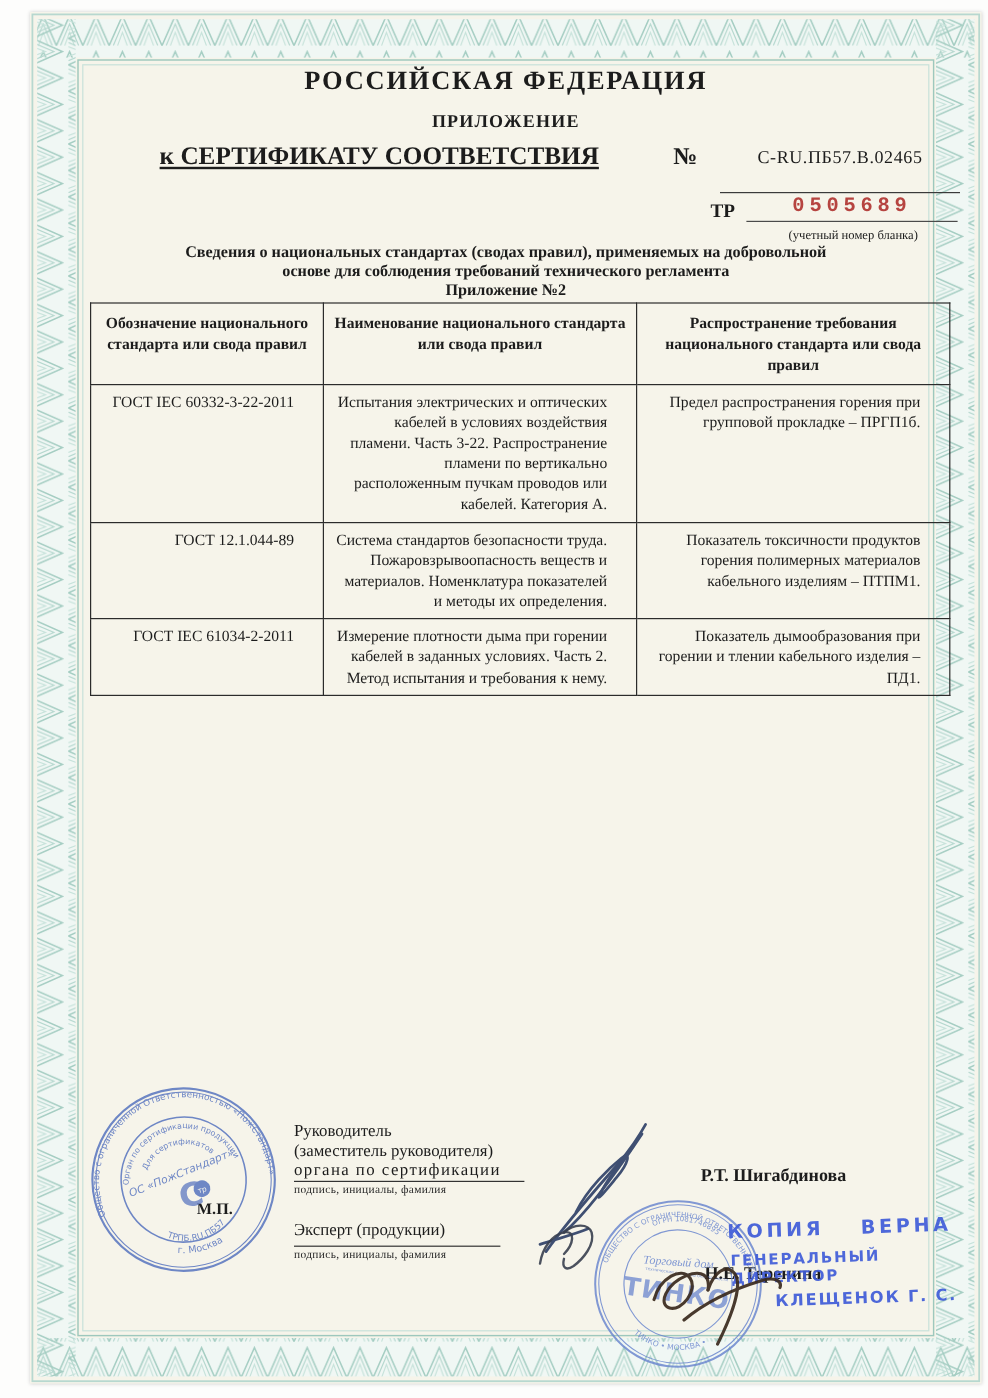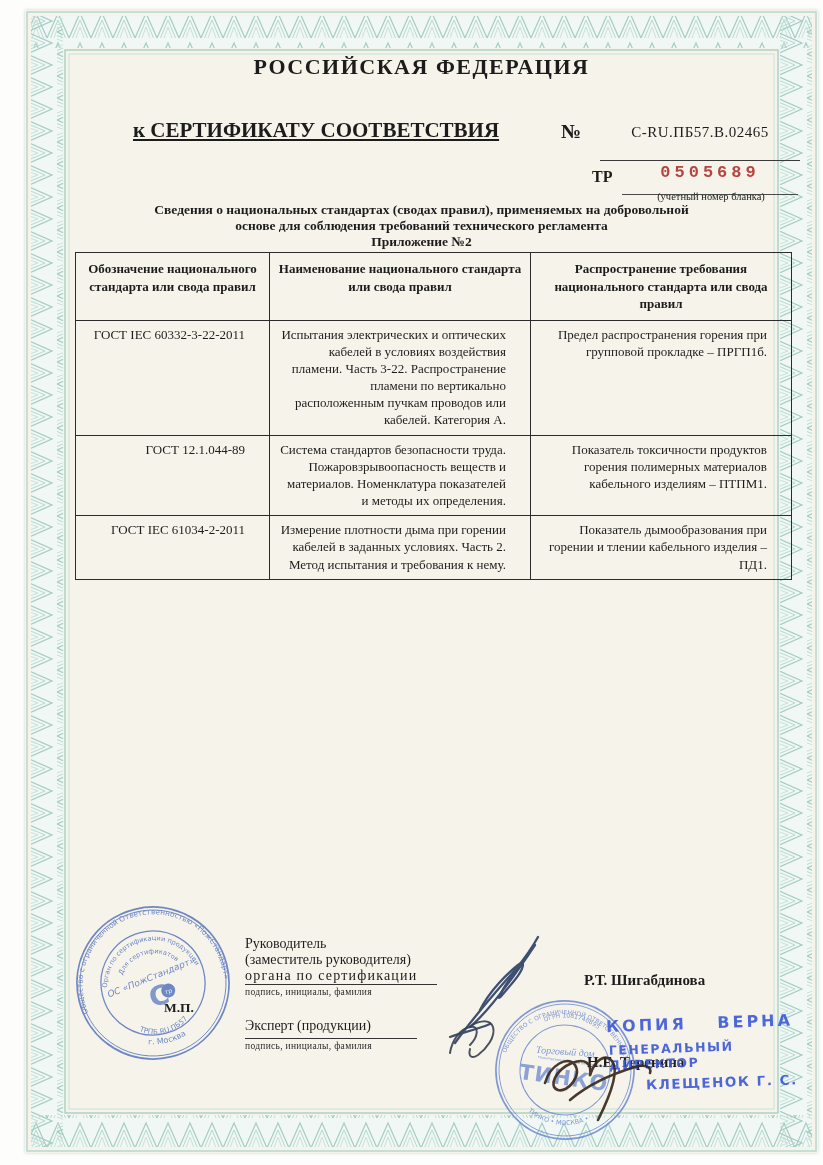--- a/index.html
+++ b/index.html
@@ -18,21 +18,21 @@
   .cert-title{position:absolute;left:108px;top:0;font-size:21px;font-weight:bold;text-decoration:underline;}
   .cert-no-sign{position:absolute;left:536px;top:2px;font-size:20px;font-weight:bold;}
   .cert-number{position:absolute;left:575px;top:6px;width:200px;text-align:center;
                font-size:15px;letter-spacing:.5px;border-bottom:1.5px solid #3a3a3a;padding-bottom:19px;}
   .cert-kind{position:absolute;left:220px;top:141px;width:390px;text-align:center;
              font-size:13px;font-weight:bold;}
 
   .tr-label{position:absolute;left:567px;top:158px;font-size:16px;font-weight:bold;}
   .form-number{position:absolute;left:597px;top:153px;width:176px;text-align:center;
                font-family:"Liberation Mono", monospace;font-size:17px;font-weight:bold;
-               letter-spacing:4px;color:#b64440;border-bottom:1.5px solid #4a4a4a;padding-bottom:12px;}
+               letter-spacing:4px;color:#b64440;border-bottom:1.5px solid #4a4a4a;padding-bottom:2px;}
   .form-hint{position:absolute;left:600px;top:181px;width:172px;text-align:center;font-size:10.5px;}
 
   .intro{top:192px;font-size:13.5px;font-weight:bold;line-height:1.18;}
   .annex{top:224px;font-size:13.5px;font-weight:bold;}
 
   .doc-table{position:absolute;left:50px;top:242px;width:716px;border-collapse:collapse;
              table-layout:fixed;background:transparent;}
   .doc-table th,.doc-table td{border:1.6px solid #2b2b2b;vertical-align:top;
              font-size:13px;line-height:1.32;text-align:right;padding:5px 24px 6px 9px;}
   .doc-table th{font-weight:bold;text-align:center;line-height:1.35;padding:7px 8px;height:40px;vertical-align:top;}
@@ -95,20 +95,21 @@
       <rect x="6" y="1105" width="781" height="32" fill="url(#zzTop)"></rect>
       <rect x="6" y="6" width="32" height="1131" fill="url(#zzSide)"></rect>
       <rect x="755" y="6" width="32" height="1131" fill="url(#zzSide)"></rect>
       <rect x="40" y="40" width="713" height="1063" fill="none" stroke="#9dc8bd" stroke-width="1.2"></rect>
       <rect x="44" y="44" width="705" height="1055" fill="none" stroke="#c8e2da" stroke-width="1"></rect>
     </svg>
 
     <div class="content">
 
       <div class="t-center t-fed">РОССИЙСКАЯ ФЕДЕРАЦИЯ</div>
+      <div class="t-center t-pril">ПРИЛОЖЕНИЕ</div>
 
       <div class="cert-line">
         <span class="cert-title">к СЕРТИФИКАТУ СООТВЕТСТВИЯ</span>
         <span class="cert-no-sign">№</span>
         <span class="cert-number">C-RU.ПБ57.В.02465</span>
       </div>
 
       <span class="tr-label">ТР</span>
       <span class="form-number">0505689</span>
       <span class="form-hint">(учетный номер бланка)</span>

